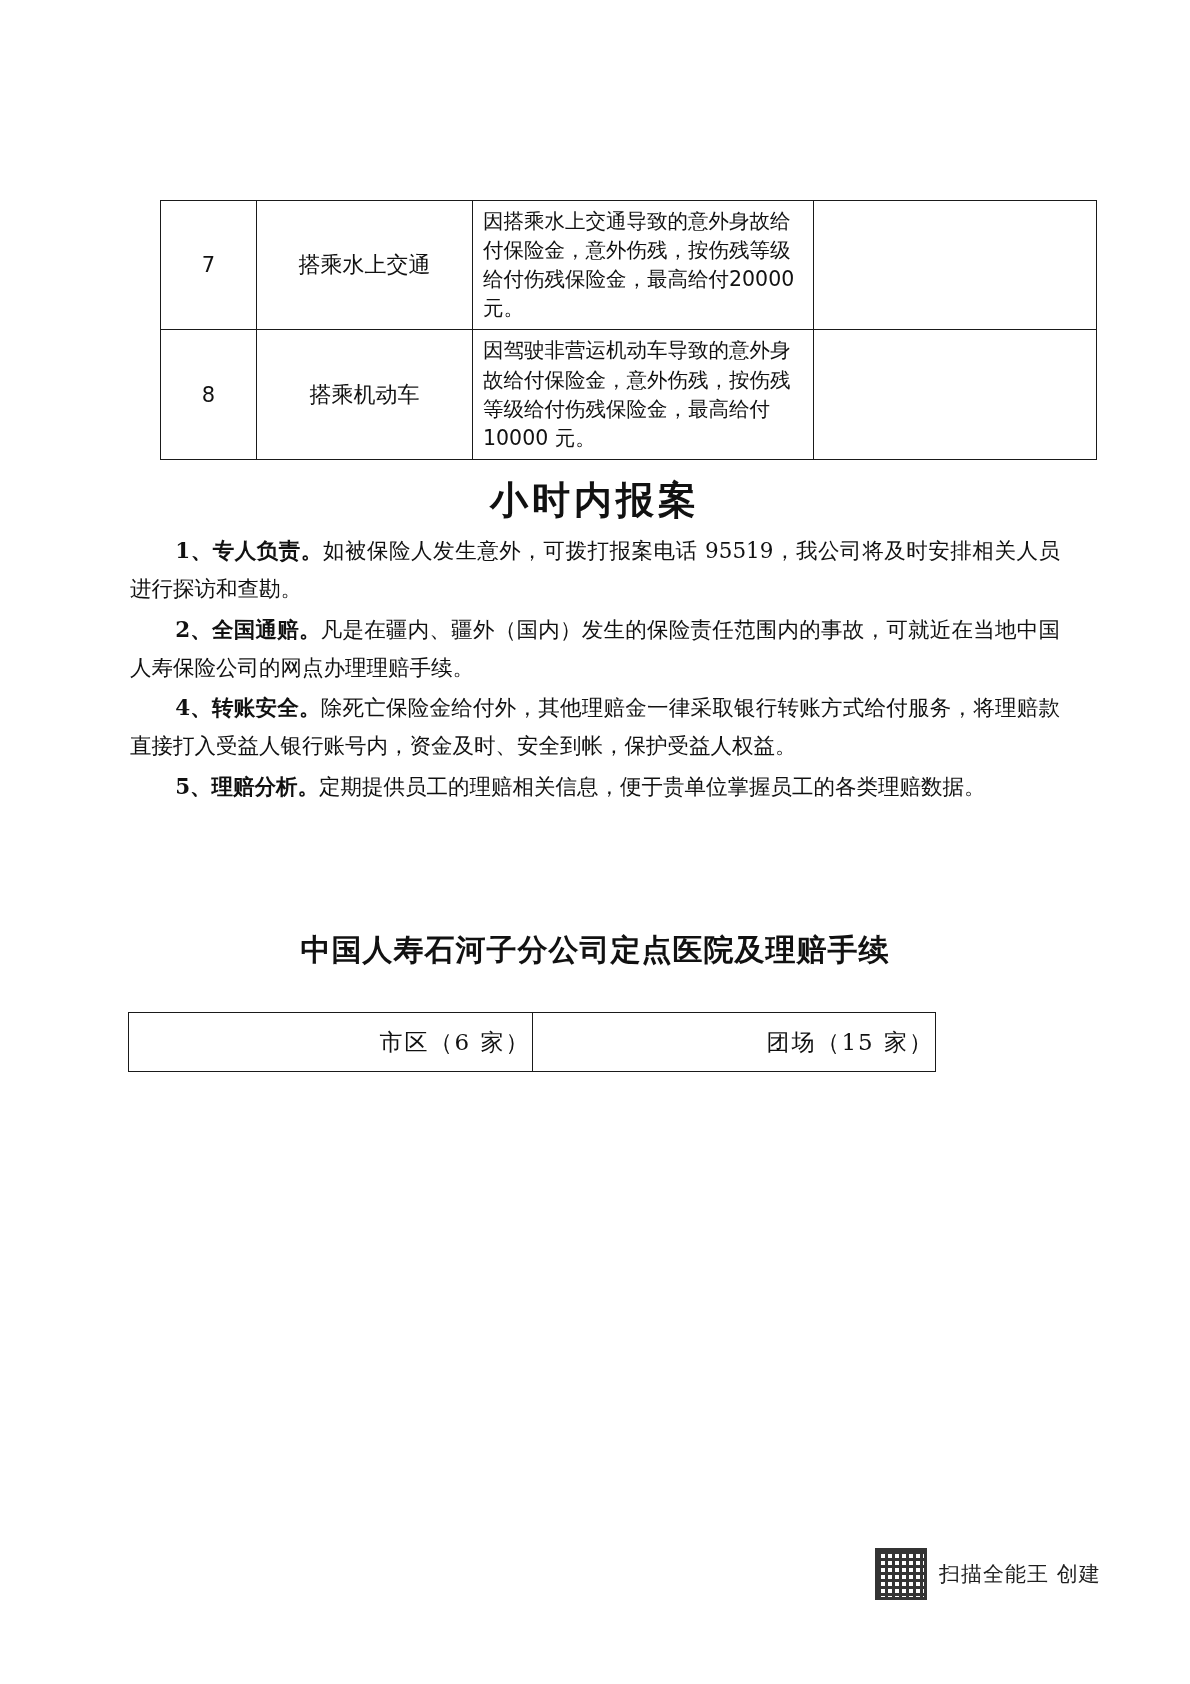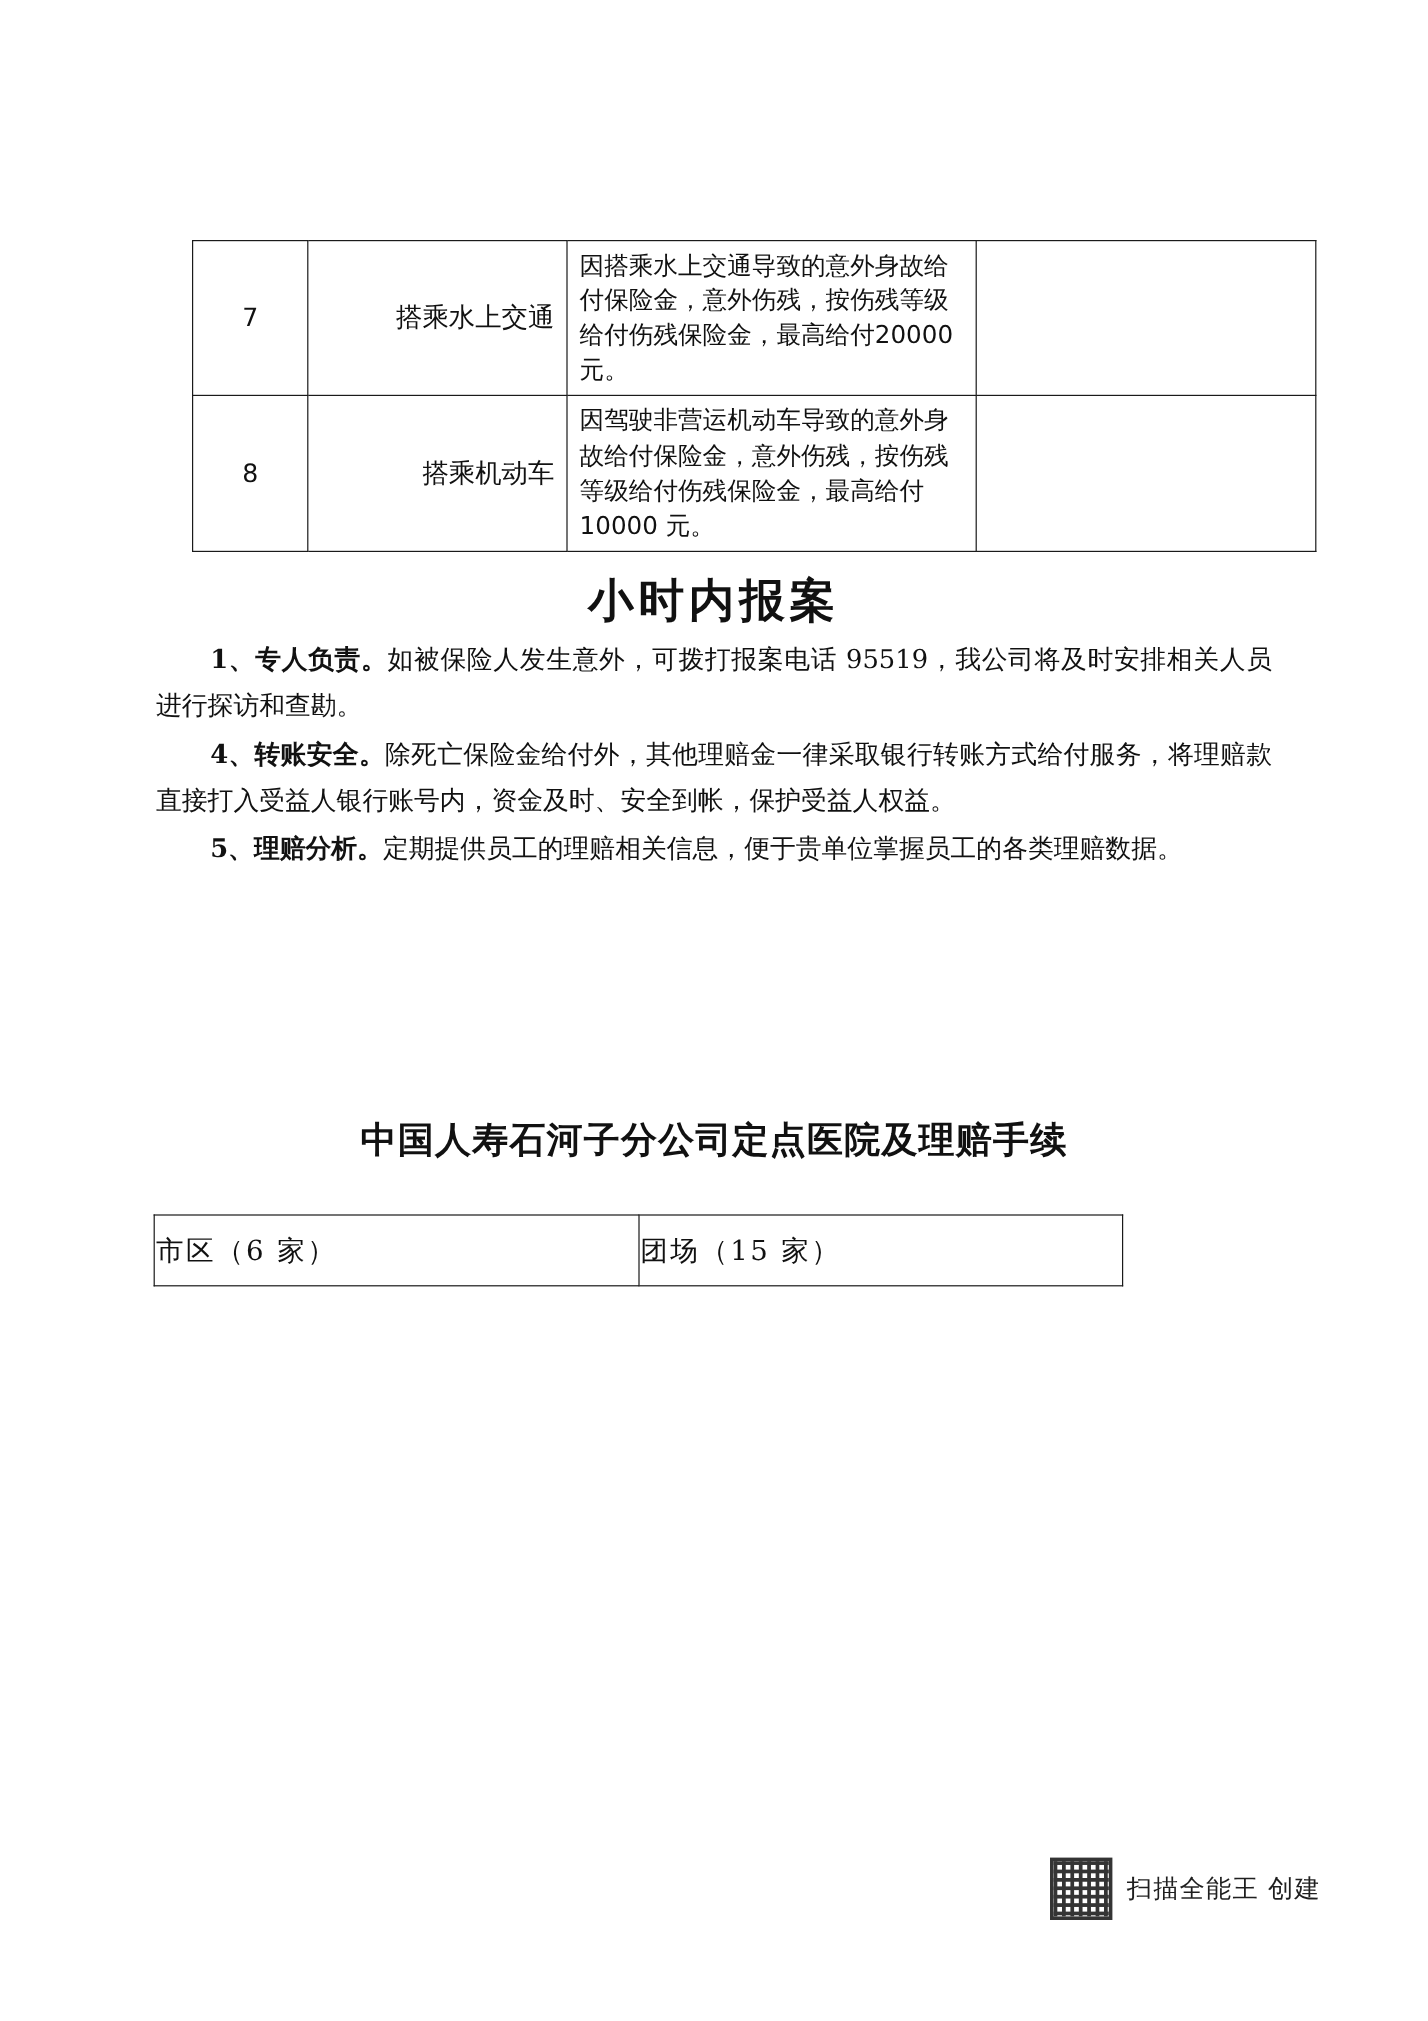--- a/index.html
+++ b/index.html
@@ -32,21 +32,21 @@
     table-layout: fixed;
   }
   .benefits-table td {
     border: 1.6px solid #1a1a1a;
     padding: 6px 10px;
     vertical-align: middle;
     font-family: "DejaVu Sans", "Liberation Sans", sans-serif;
     margin-top: 14px;
   }
   .col-no    { width: 75px;  text-align: center; font-size: 21px; }
-  .col-name  { width: 195px; text-align: right; font-size: 22px; }
+  .col-name  { width: 195px; text-align: center; font-size: 22px; }
   .col-desc  { width: 320px; text-align: left; font-size: 20.5px; line-height: 1.42; }
   .col-blank { width: 262px; }
   .row-tall td { height: 112px; }
 
   
   .promise-title {
     position: absolute;
     left: 0; top: 475px;
     width: 1190px;
     text-align: center;
@@ -89,21 +89,21 @@
     position: absolute;
     left: 128px;
     top: 1012px;
     width: 808px;
     border-collapse: collapse;
     table-layout: fixed;
   }
   .hospital-table td {
     border: 1.6px solid #1a1a1a;
     height: 56px;
-    text-align: left;
+    text-align: right;
     font-size: 23px;
     font-family: "DejaVu Serif", "Liberation Serif", serif;
     letter-spacing: 2px;
   }
 
   
   .footer-mark {
     position: absolute;
     left: 828px;
     top: 1548px;
@@ -153,20 +153,23 @@
     </tbody>
   </table>
 
   <div class="promise-title">小时内报案</div>
 
   <div class="promise-body">
     <p>
       <span class="lead">1、专人负责。</span><span>如被保险人发生意外，可拨打报案电话 95519，我公司将及时安排相关人员进行探访和查勘。</span>
     </p>
     <p>
+      <span class="lead">2、全国通赔。</span><span>凡是在疆内、疆外（国内）发生的保险责任范围内的事故，可就近在当地中国人寿保险公司的网点办理理赔手续。</span>
+    </p>
+    <p>
       <span class="lead">4、转账安全。</span><span>除死亡保险金给付外，其他理赔金一律采取银行转账方式给付服务，将理赔款直接打入受益人银行账号内，资金及时、安全到帐，保护受益人权益。</span>
     </p>
     <p>
       <span class="lead">5、理赔分析。</span><span>定期提供员工的理赔相关信息，便于贵单位掌握员工的各类理赔数据。</span>
     </p>
   </div>
 
   <div class="hospital-heading">中国人寿石河子分公司定点医院及理赔手续</div>
 
   <table class="hospital-table">

